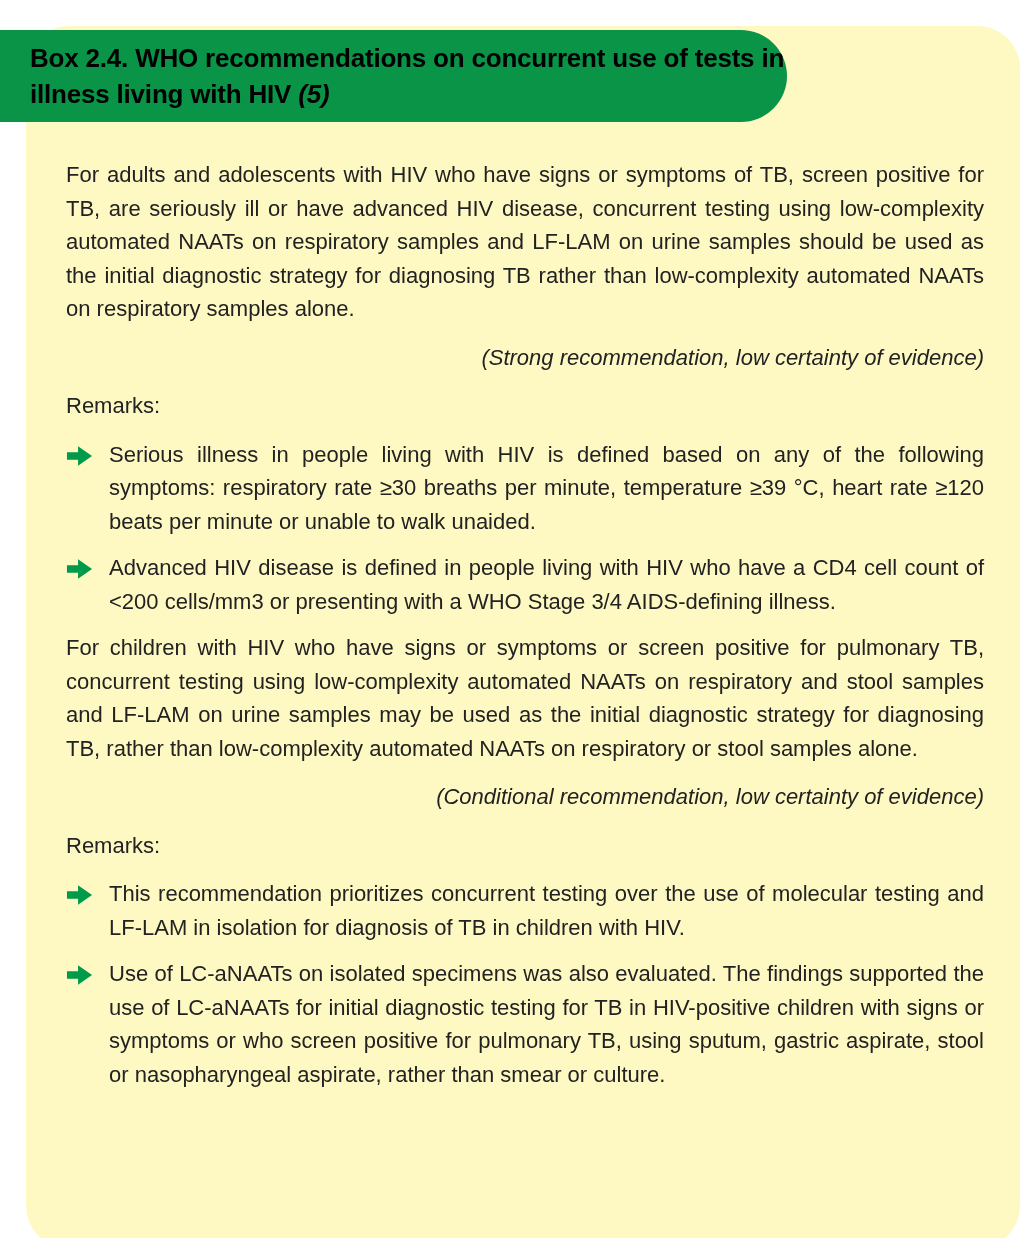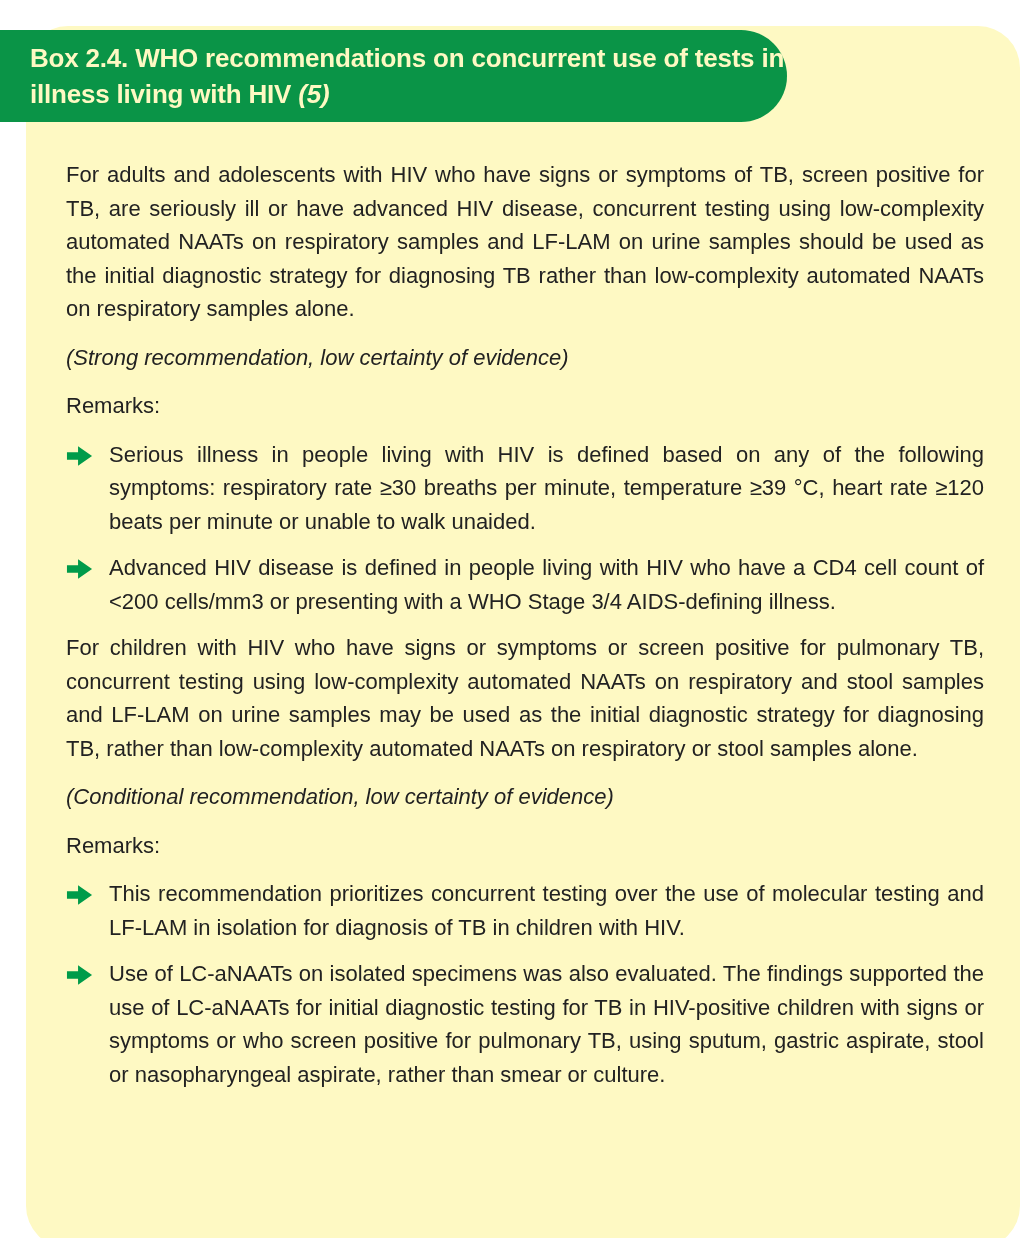--- a/index.html
+++ b/index.html
@@ -29,40 +29,40 @@
     height: 92px;
     background: #0a9447;
     border-radius: 0 46px 46px 0;
     display: flex;
     align-items: center;
     box-sizing: border-box;
     padding-left: 30px;
     z-index: 2;
   }
   .banner-text {
-    color: #fef9c3;
+    color: #000000;
     font-size: 26px;
     font-weight: bold;
     line-height: 36px;
     letter-spacing: -0.2px;
     white-space: nowrap;
   }
   .banner-text em { font-style: italic; margin-left: 7px; font-weight: bold; }
   .content {
     position: absolute;
     left: 40px;
     top: 132px;
     width: 918px;
     color: #222222;
     font-size: 22px;
     line-height: 33.5px;
   }
   .content p { margin: 0 0 15px 0; }
   .para { text-align: justify; }
-  .note { font-style: italic; }
+  .note { font-style: italic; text-align: right; }
   .remarks-label { margin-bottom: 15px; }
   .bullet {
     display: flex;
     align-items: flex-start;
     margin: 0 0 13px 0;
   }
   .bullet .arrow {
     flex: 0 0 43px;
     padding-top: 6px;
   }

